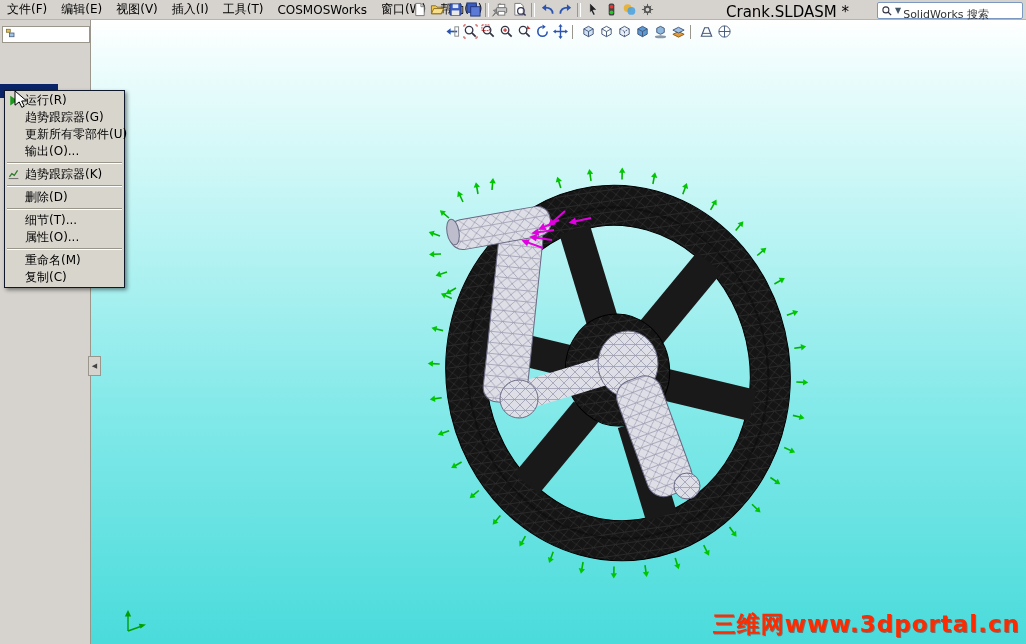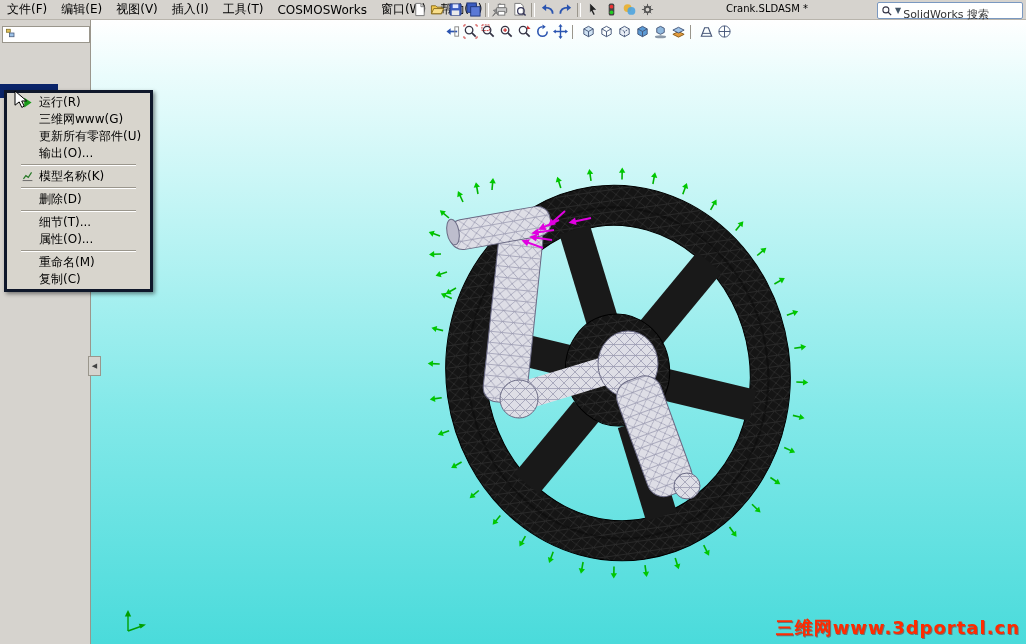--- a/index.html
+++ b/index.html
@@ -7,45 +7,45 @@
   #app{position:relative;width:1026px;height:644px;background:#d6d3ce;}
 
   
   #menubar{position:relative;height:19px;background:#d6d3ce;border-bottom:1px solid #b8b4ac;display:flex;align-items:center;}
   .menus{display:flex;align-items:center;height:100%;}
   .menu-item{padding:12px 7px;color:#000;white-space:nowrap;cursor:default;}
   .tb{width:18px;height:17px;display:flex;align-items:center;justify-content:center;cursor:default;}
   .tb svg{width:15px;height:15px;display:block;}
   .tbsep{width:2px;height:14px;border-left:1px solid #9a968c;border-right:1px solid #ffffff;margin:0 3px;}
   #toolbar-main{position:absolute;left:410px;top:1px;display:flex;align-items:center;}
-  #win-title{position:absolute;left:726px;top:3px;font-size:10px;color:#000;white-space:nowrap;}
+  #win-title{position:absolute;left:726px;top:3px;font-size:15px;color:#000;white-space:nowrap;}
   #searchbox{position:absolute;right:3px;top:2px;width:138px;height:15px;background:#fff;border:1px solid #7a98c0;border-radius:2px;display:flex;align-items:center;gap:2px;padding:0 3px;font-size:11px;color:#333;}
   #searchbox .sicon{width:12px;height:12px;}
   #searchbox .sicon svg{width:12px;height:12px;display:block;}
   #searchbox .chev{font-size:8px;color:#456;}
   #searchbox .slabel{white-space:nowrap;overflow:hidden;margin-top:8px;}
 
   
   #main{display:flex;height:624px;}
   #sidebar{position:relative;width:90px;background:#d6d3ce;border-right:1px solid #9a968c;flex:0 0 90px;}
   #tree-tab{position:absolute;left:2px;top:6px;width:84px;height:15px;background:#fff;border:1px solid #9a968c;display:flex;align-items:center;padding-left:2px;}
   #tree-tab svg{width:12px;height:12px;}
   #sel-item{position:absolute;left:0;top:64px;width:58px;height:14px;background:#0a246a;}
   #panel-collapse{position:absolute;right:-11px;top:336px;width:11px;height:18px;background:#d6d3ce;border:1px solid #9a968c;font-size:7px;display:flex;align-items:center;justify-content:center;z-index:6;color:#444;}
 
   #viewport{position:relative;flex:1;overflow:hidden;
     background:linear-gradient(180deg,#ffffff 0%,#eafcfc 9%,#c2f5f5 30%,#84e9e9 62%,#4adbdb 100%);}
   #toolbar-view{position:absolute;left:352px;top:3px;display:flex;align-items:center;z-index:5;}
   #model-info{position:absolute;left:10px;top:20px;line-height:13px;color:#000;z-index:4;}
   #model-info .lbl{font-weight:bold;}
   #scene{position:absolute;left:0;top:0;}
-  #watermark{position:absolute;right:6px;bottom:4px;font-size:18px;font-weight:bold;color:#ff2b00;text-shadow:1px 1px 0 rgba(130,0,0,.45);letter-spacing:1px;z-index:4;}
+  #watermark{position:absolute;right:6px;bottom:4px;font-size:23px;font-weight:bold;color:#ff2b00;text-shadow:1px 1px 0 rgba(130,0,0,.45);letter-spacing:1px;z-index:4;}
 
   
-  #context-menu{position:absolute;left:4px;top:90px;width:119px;background:#d8d5cd;border:3px solid #0f172a;box-shadow:2px 2px 4px rgba(0,0,0,.45);padding:1px 12px;z-index:50;}
+  #context-menu{position:absolute;left:4px;top:90px;width:119px;background:#d8d5cd;border:1px solid #0f172a;box-shadow:2px 2px 4px rgba(0,0,0,.45);padding:1px 0;z-index:50;}
   .ctx-item{height:17px;display:flex;align-items:center;padding-left:20px;position:relative;color:#000;white-space:nowrap;cursor:default;}
   .ctx-item .gutter{position:absolute;left:2px;top:2px;width:13px;height:13px;}
   .ctx-item .gutter svg{width:13px;height:13px;display:block;}
   .ctx-sep{height:0;margin:2px 2px;border-top:1px solid #9a968c;border-bottom:1px solid #ffffff;}
 
   #cursor{position:absolute;left:14px;top:90px;z-index:99;}
 </style>
 </head>
 <body>
 
@@ -391,37 +391,37 @@
   <div id="context-menu">
     <div class="ctx-item">
       <span class="gutter">
           <svg viewBox="0 0 16 16">
             <path d="M4 2l9 6-9 6z" fill="#1a9a1a"></path>
           </svg>
         </span>
       <span>运行(R)</span>
     </div>
     <div class="ctx-item">
-        <span>三维网www(G)</span>
+        <span>趋势跟踪器(G)</span>
       </div>
     <div class="ctx-item">
         <span>更新所有零部件(U)</span>
       </div>
     <div class="ctx-item">
         <span>输出(O)...</span>
       </div>
     <div class="ctx-sep"></div>
     <div class="ctx-item">
       <span class="gutter">
           <svg viewBox="0 0 16 16">
             <path d="M2 13h12" stroke="#555"></path>
             <path d="M3 11l3-4 3 2 4-6" fill="none" stroke="#2a7a2a" stroke-width="1.5"></path>
           </svg>
         </span>
-      <span>模型名称(K)</span>
+      <span>趋势跟踪器(K)</span>
     </div>
     <div class="ctx-sep"></div>
     <div class="ctx-item">
         <span>删除(D)</span>
       </div>
     <div class="ctx-sep"></div>
     <div class="ctx-item">
         <span>细节(T)...</span>
       </div>
     <div class="ctx-item">

